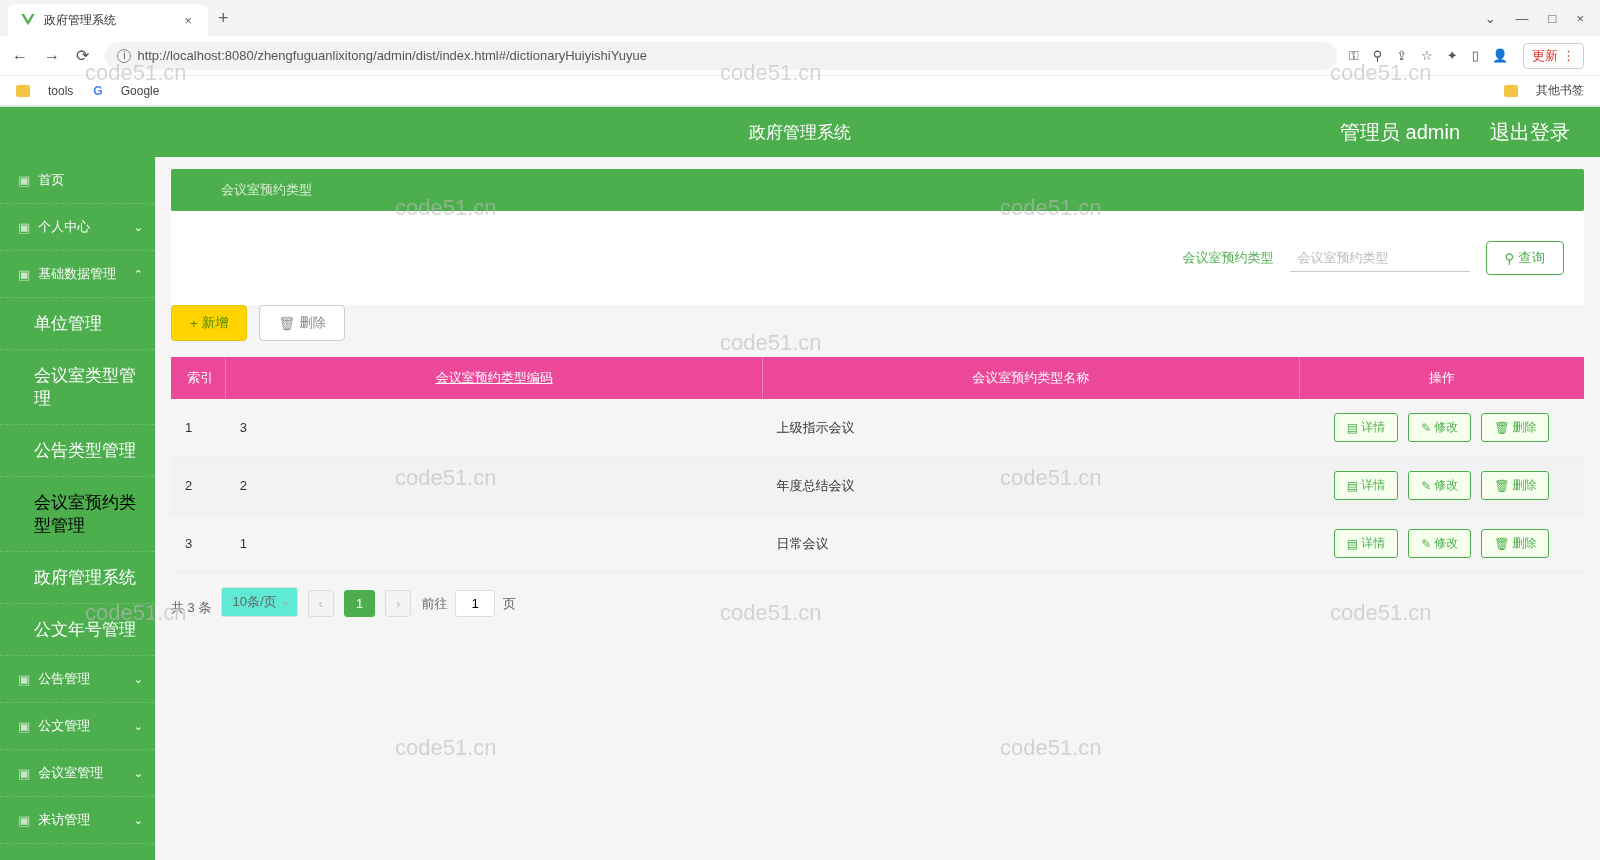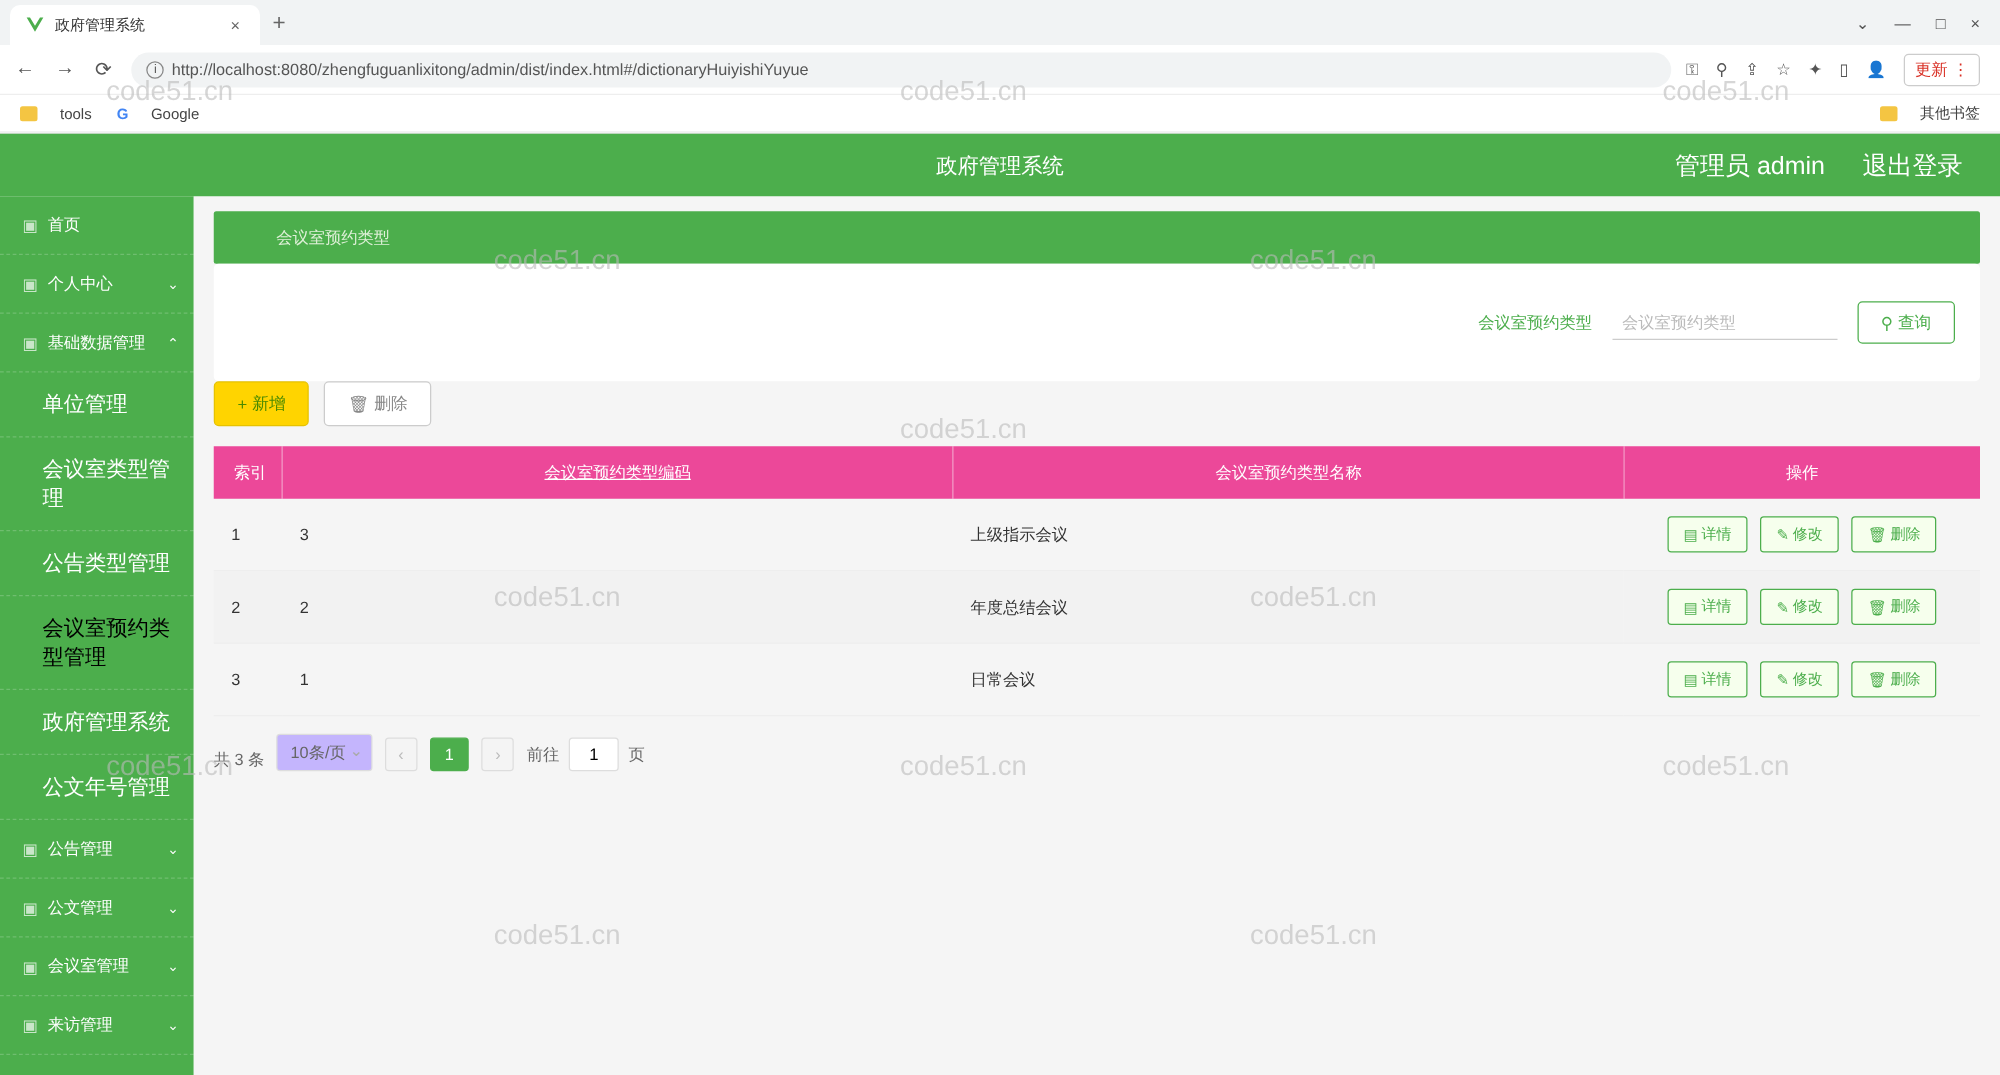--- a/index.html
+++ b/index.html
@@ -69,21 +69,21 @@
 .data-table tbody tr:nth-child(2) { background: #f2f2f2; }
 .col-index { width: 50px; text-align: left; padding-left: 14px !important; }
 .col-code { width: 490px; text-decoration: underline; }
 .col-name { width: 490px; }
 .col-actions { width: 260px; }
 .row-actions { display: flex; gap: 10px; justify-content: center; }
 .row-btn { border: 1px solid #4cae4c; background: #f6ffed; color: #4cae4c; padding: 5px 12px; border-radius: 3px; cursor: pointer; font-size: 12px; display: flex; align-items: center; gap: 3px; }
 
 
 .pagination { display: flex; align-items: flex-end; gap: 10px; padding: 14px 0; color: #666; font-size: 13px; }
-.page-size { border: 1px solid #ddd; padding: 5px 20px 5px 10px; border-radius: 3px; background: #c4b5fd; position: relative; }
+.page-size { border: 1px solid #ddd; padding: 5px 20px 5px 10px; border-radius: 3px; background: #5eead4; position: relative; }
 .page-size::after { content: "⌄"; position: absolute; right: 6px; color: #aaa; }
 .page-nav { border: 1px solid #ddd; background: #f4f4f4; padding: 5px 10px; border-radius: 3px; color: #bbb; cursor: pointer; }
 .page-num { background: #4cae4c; color: #fff; border: 1px solid #4cae4c; padding: 5px 11px; border-radius: 3px; }
 .page-goto input { width: 40px; border: 1px solid #ddd; border-radius: 3px; padding: 5px; text-align: center; margin: 0 4px; }
 
 
 .watermark { position: absolute; color: #bbb; font-size: 22px; pointer-events: none; opacity: 0.6; z-index: 10; }
 .watermark-red { position: absolute; left: 50%; top: 420px; transform: translateX(-50%); color: #e63900; font-size: 34px; font-family: "SimSun", serif; pointer-events: none; z-index: 11; white-space: nowrap; }
 .page-wrap { position: relative; }
 </style>

